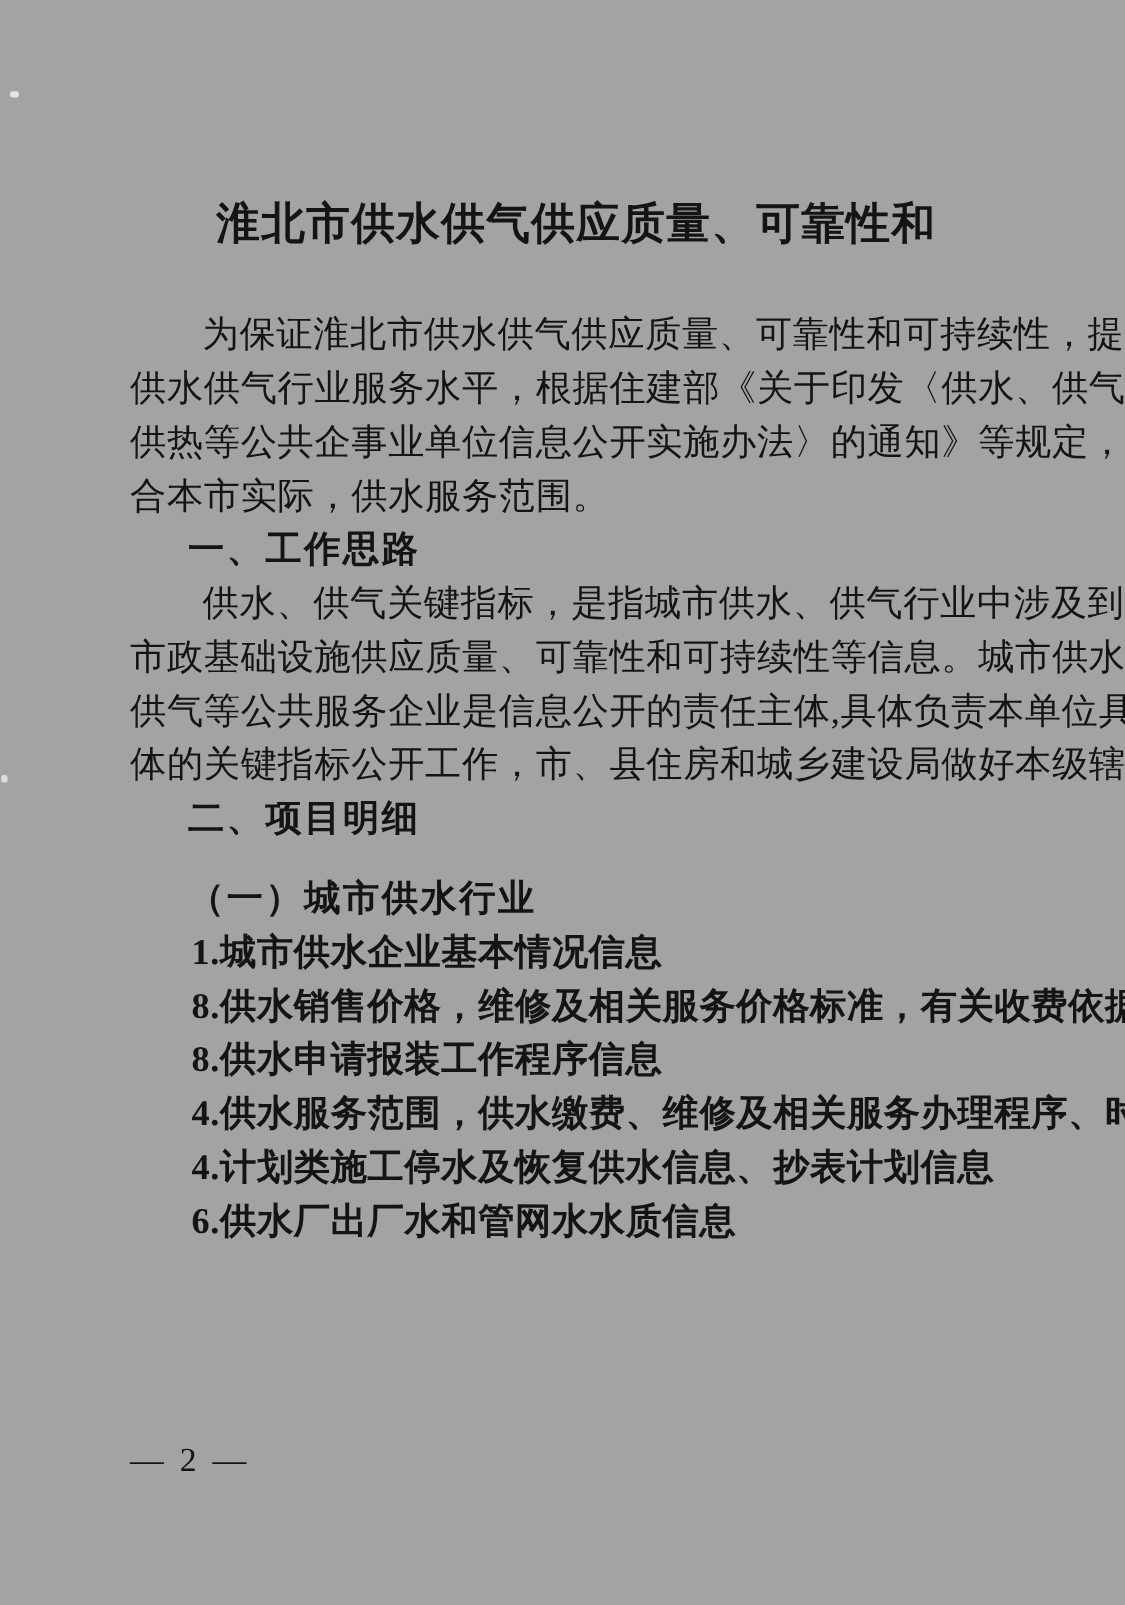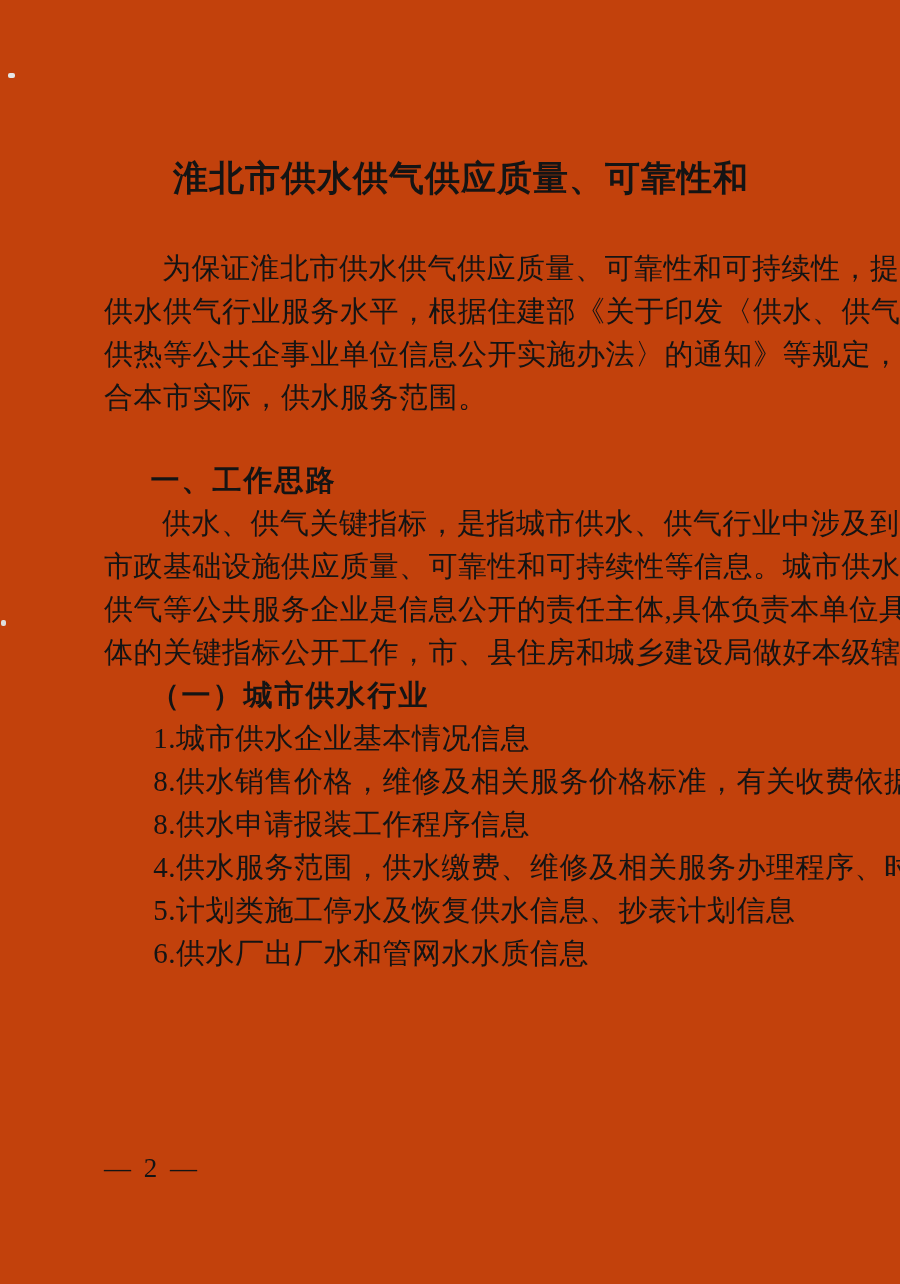--- a/index.html
+++ b/index.html
@@ -4,21 +4,21 @@
 <style>
   html, body {
     margin: 0;
     padding: 0;
     background: #e9e9e9;
   }
   .page {
     position: relative;
     width: 900px;
     height: 1284px;
-    background: #c2410c;
+    background: #a3a3a3;
     overflow: hidden;
     font-family: "Liberation Serif", "DejaVu Serif", serif;
     color: #141414;
   }
   .content {
     position: absolute;
     left: 104px;
     width: 714px;
     top: 0;
   }
@@ -33,32 +33,32 @@
   .body-stack {
     margin-top: 45px;
   }
   .line {
     font-size: 29px;
     line-height: 43px;
     letter-spacing: 0.5px;
     white-space: nowrap;
   }
   .indent-para { text-indent: 2em; }
-  .indent-item { text-indent: 1.7em; }
+  .indent-item { text-indent: 1.7em; font-weight: bold; }
   .heading-hei {
     font-family: "Liberation Sans", "DejaVu Sans", sans-serif;
     font-weight: 700;
     text-indent: 1.6em;
     letter-spacing: 2px;
-    margin-top: 40px;
   }
   .heading-kai {
     font-weight: 700;
     text-indent: 1.6em;
     letter-spacing: 2px;
+    margin-top: 21px;
   }
   .page-number {
     position: absolute;
     left: 104px;
     top: 1152px;
     font-size: 27px;
     letter-spacing: 3px;
     line-height: 32px;
   }
   .speck {
@@ -88,31 +88,32 @@
       <div class="line">供水供气行业服务水平，根据住建部《关于印发〈供水、供气、</div>
       <div class="line">供热等公共企事业单位信息公开实施办法〉的通知》等规定，结</div>
       <div class="line">合本市实际，供水服务范围。</div>
 
       <div class="line heading-hei">一、工作思路</div>
       <div class="line indent-para">供水、供气关键指标，是指城市供水、供气行业中涉及到的</div>
       <div class="line">市政基础设施供应质量、可靠性和可持续性等信息。城市供水、</div>
       <div class="line">供气等公共服务企业是信息公开的责任主体,具体负责本单位具</div>
       <div class="line">体的关键指标公开工作，市、县住房和城乡建设局做好本级辖区</div>
 
+      <div class="line heading-hei">二、项目明细</div>
       <div class="line heading-kai">（一）城市供水行业</div>
 
       <div class="line indent-item">1.城市供水企业基本情况信息</div>
 
       <div class="line indent-item">8.供水销售价格，维修及相关服务价格标准，有关收费依据</div>
 
       <div class="line indent-item">8.供水申请报装工作程序信息</div>
 
       <div class="line indent-item">4.供水服务范围，供水缴费、维修及相关服务办理程序、时</div>
 
-      <div class="line indent-item">5.计划类施工停水及恢复供水信息、抄表计划信息</div>
+      <div class="line indent-item">4.计划类施工停水及恢复供水信息、抄表计划信息</div>
 
       <div class="line indent-item">6.供水厂出厂水和管网水水质信息</div>
 
     </div>
   </div>
 
   <div class="page-number">— 2 —</div>
 
 </div>
 

